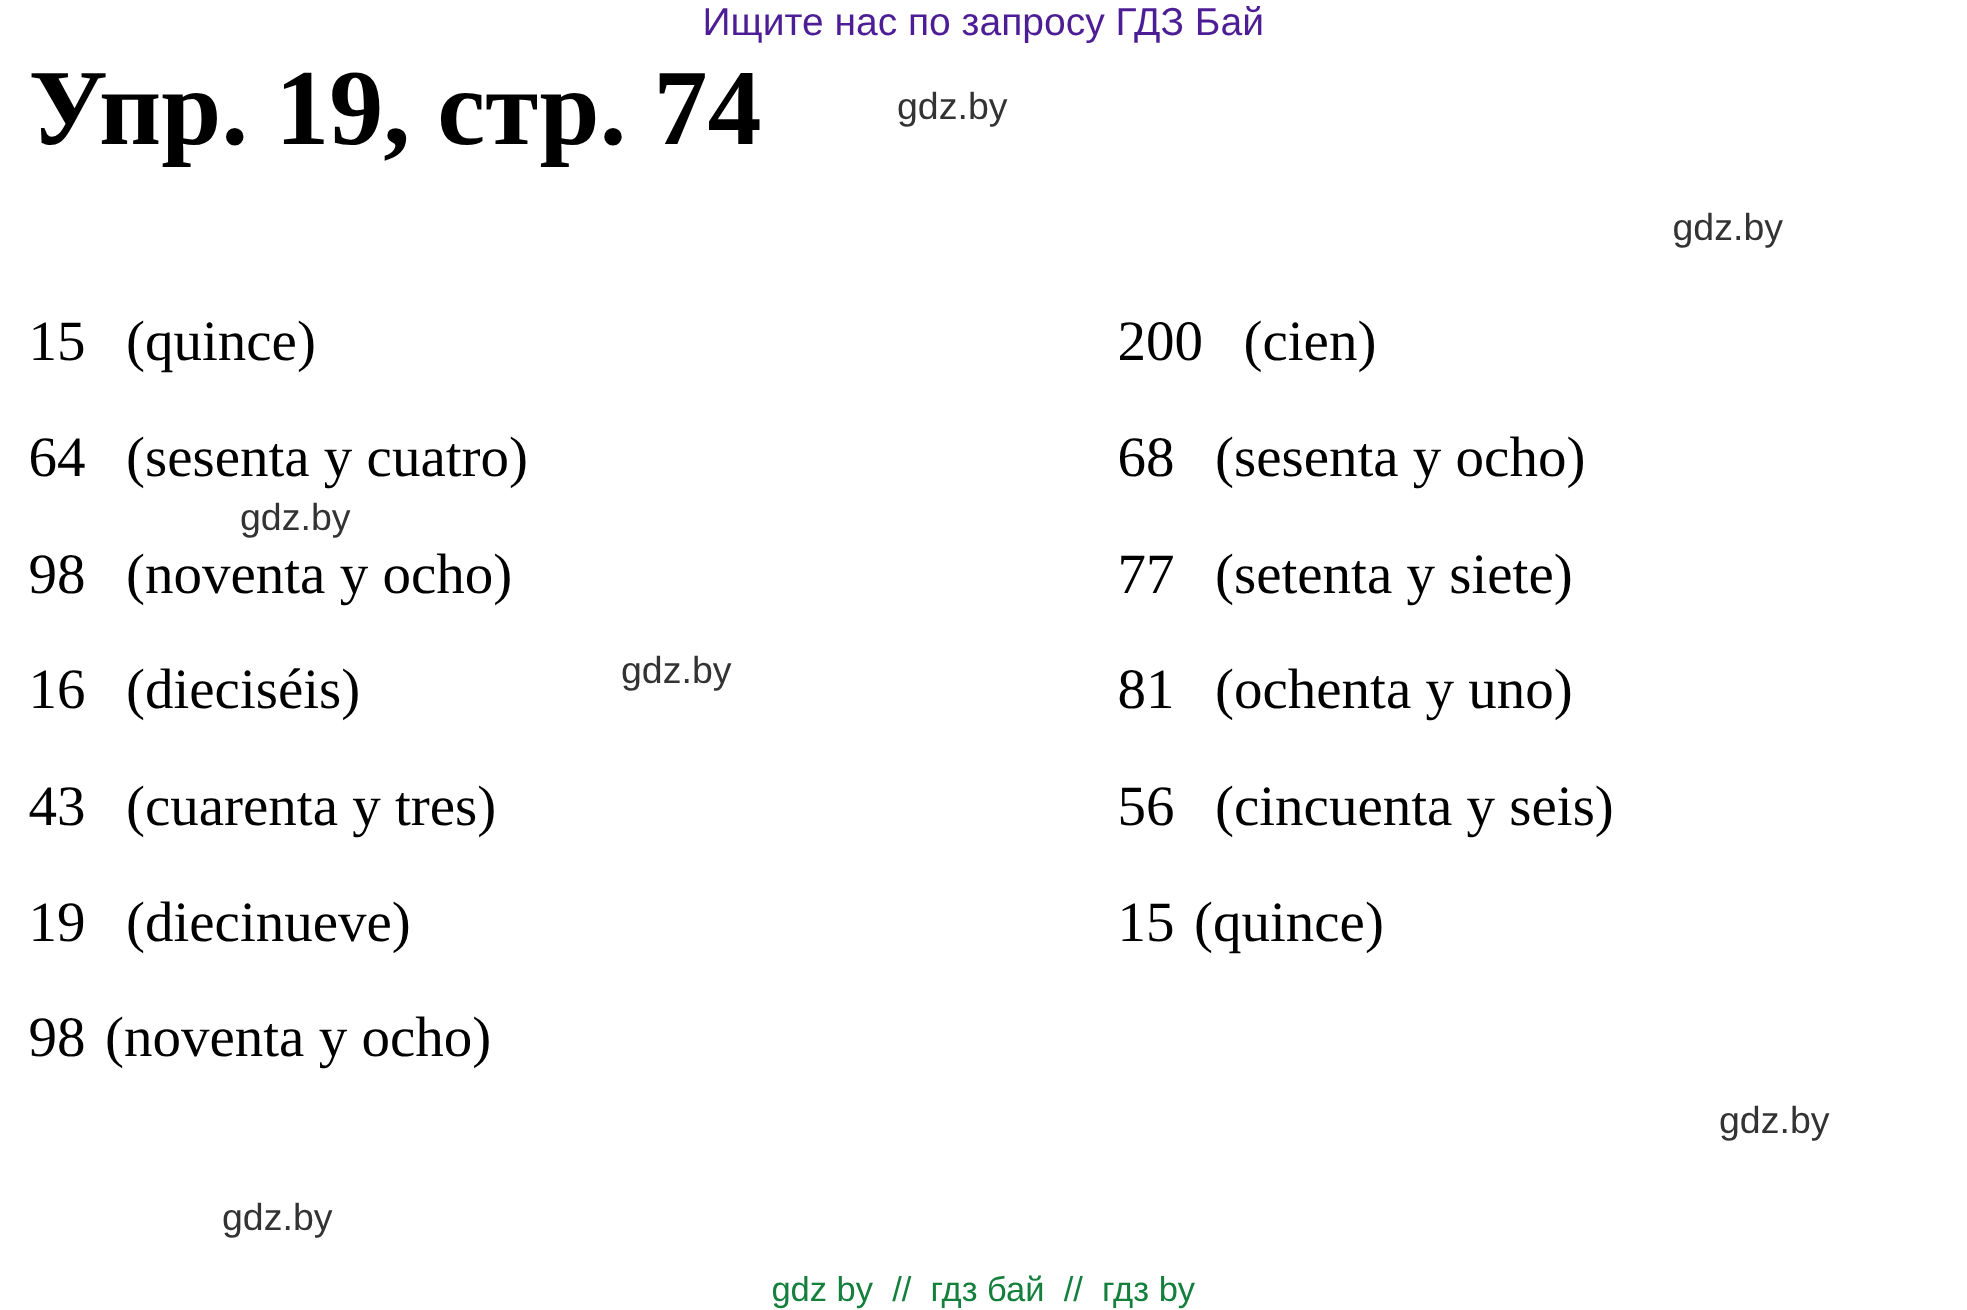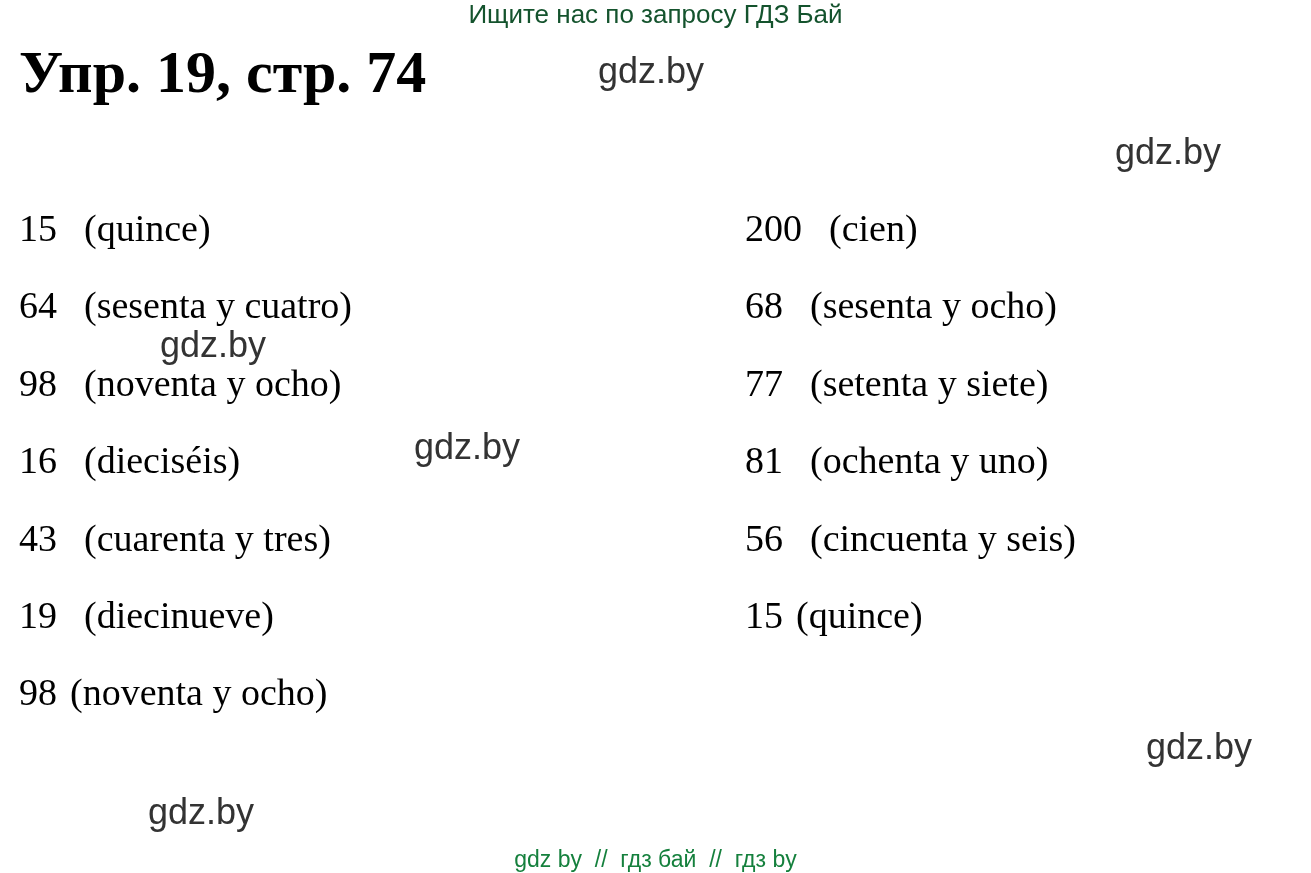--- a/index.html
+++ b/index.html
@@ -11,36 +11,36 @@
     color:#000;
     overflow:hidden;
   }
   .page { position:absolute; inset:0; }
 
   .promo {
     position:absolute; top:0; left:0; width:100%;
     text-align:center;
     font-family:"Liberation Sans", "DejaVu Sans", sans-serif;
     font-size:26px; line-height:28px;
-    color:#14532d;
+    color:#4c1d95;
   }
 
   .heading {
     position:absolute; left:19px; margin:0;
-    font-size:60px; line-height:60px; font-weight:bold;
+    font-size:72px; line-height:60px; font-weight:bold;
     letter-spacing:0;
     white-space:nowrap;
   }
   .title    { top:42px; }
   .subtitle { top:122px; }
 
   .wm {
     position:absolute;
     font-family:"Liberation Sans", "DejaVu Sans", sans-serif;
-    font-size:36px; line-height:38px;
+    font-size:25px; line-height:38px;
     color:#333333;
     white-space:nowrap;
   }
   .wm1 { left:598px;  top:52px;  }
   .wm2 { left:1115px; top:133px; }
   .wm3 { left:160px;  top:326px; }
   .wm4 { left:414px;  top:428px; }
   .wm5 { left:148px;  top:793px; }
   .wm6 { left:1146px; top:728px; }
 

